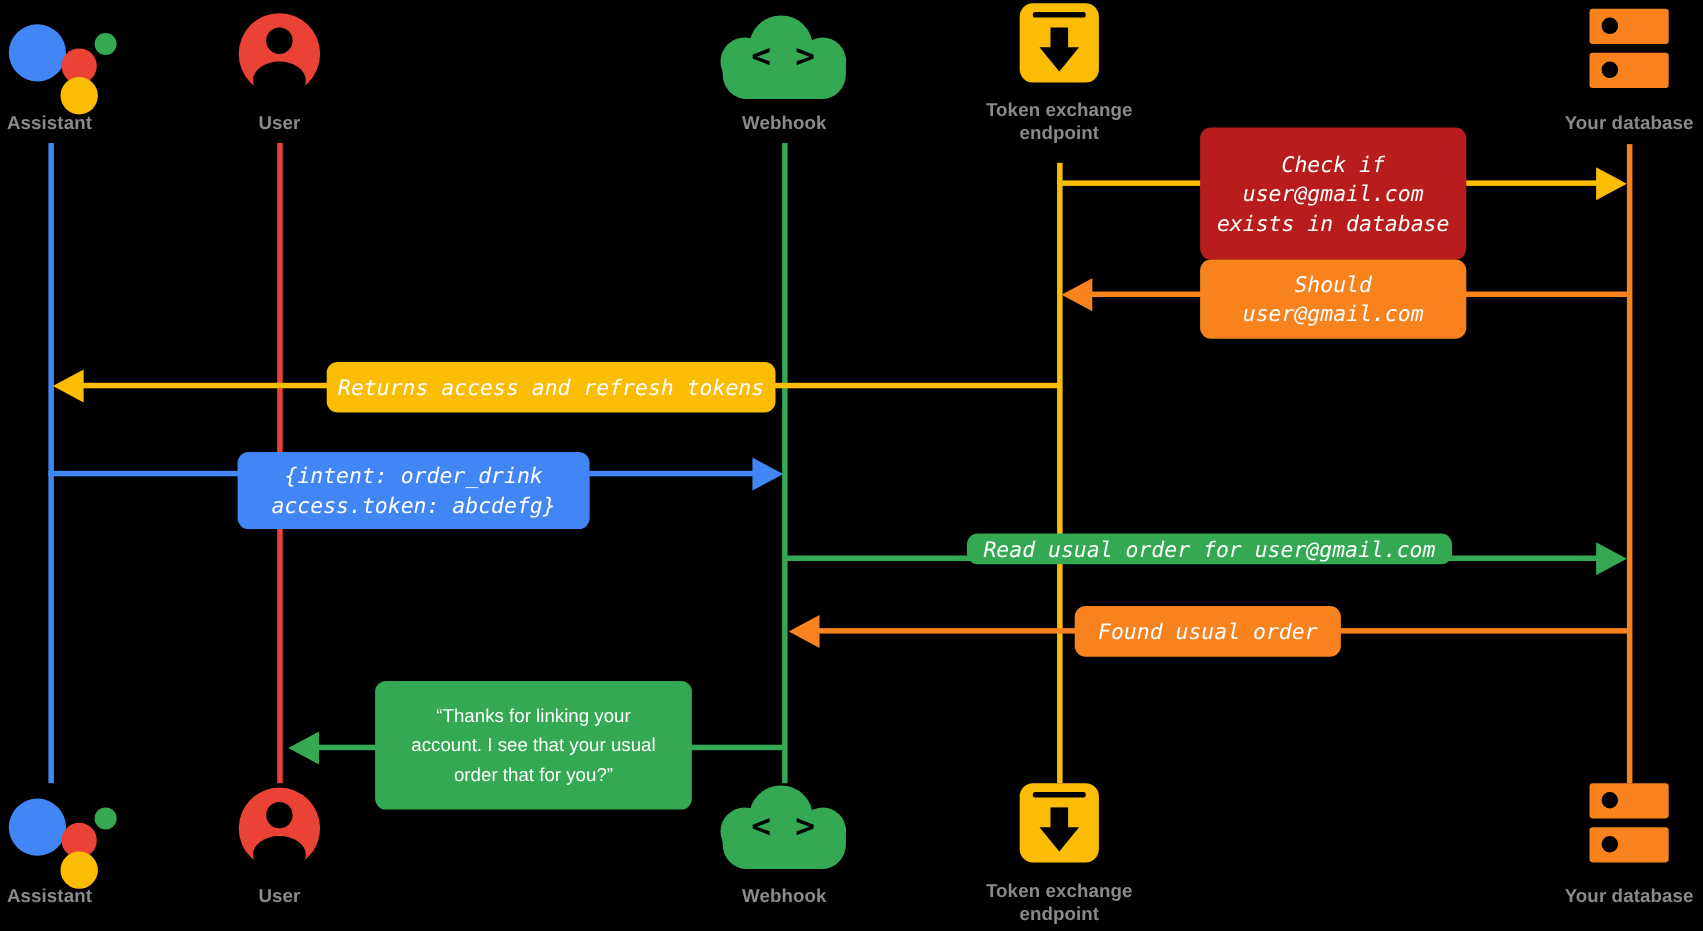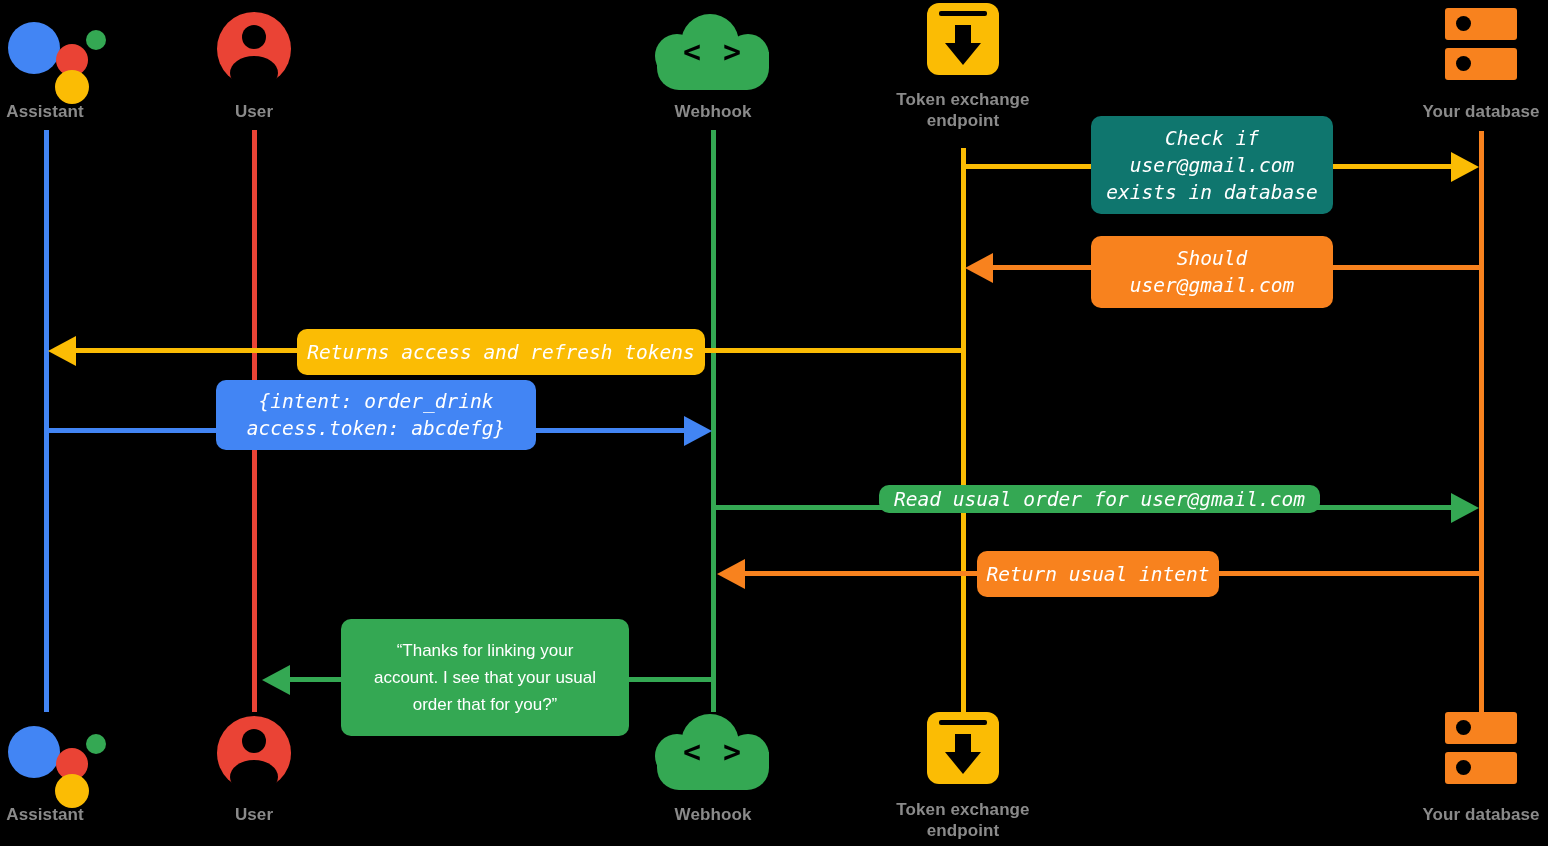--- a/index.html
+++ b/index.html
@@ -173,56 +173,56 @@
       <div class="bar top"></div>
         <div class="dot d1"></div>
       <div class="bar bot"></div>
         <div class="dot d2"></div>
     </div>
   </div>
   <div class="actor-label" style="left:1416px;top:804px;width:130px;">Your database</div>
 
   <div class="seg" style="left:961px;top:164px;width:498px;background:#FBBC04;"></div>
   <div class="arrow-head ah-right" style="left:1451px;top:152px;border-left:28px solid #FBBC04;"></div>
-  <div class="msg mono" style="left:1091px;top:116px;width:242px;height:98px;background:#0f766e;flex-direction:column;">
+  <div class="msg mono" style="left:1091px;top:116px;width:242px;height:120px;background:#b91c1c;flex-direction:column;">
     <div>Check if</div>
     <div>user@gmail.com</div>
     <div>exists in database</div>
   </div>
 
   <div class="seg" style="left:985px;top:265px;width:496px;background:#F8821E;"></div>
   <div class="arrow-head ah-left" style="left:965px;top:253px;border-right:28px solid #F8821E;"></div>
   <div class="msg mono" style="left:1091px;top:236px;width:242px;height:72px;background:#F8821E;flex-direction:column;">
     <div>Should</div>
     <div>user@gmail.com</div>
   </div>
 
   <div class="seg" style="left:66px;top:348px;width:898px;background:#FBBC04;"></div>
   <div class="arrow-head ah-left" style="left:48px;top:336px;border-right:28px solid #FBBC04;"></div>
   <div class="msg mono" style="left:297px;top:329px;width:408px;height:46px;background:#FBBC04;">
     <div>Returns access and refresh tokens</div>
   </div>
 
   <div class="seg" style="left:44px;top:428px;width:652px;background:#4285F4;"></div>
   <div class="arrow-head ah-right" style="left:684px;top:416px;border-left:28px solid #4285F4;"></div>
-  <div class="msg mono" style="left:216px;top:380px;width:320px;height:70px;background:#4285F4;flex-direction:column;">
+  <div class="msg mono" style="left:216px;top:411px;width:320px;height:70px;background:#4285F4;flex-direction:column;">
     <div>{intent: order_drink</div>
     <div>access.token: abcdefg}</div>
   </div>
 
   <div class="seg" style="left:713px;top:505px;width:746px;background:#34A853;"></div>
   <div class="arrow-head ah-right" style="left:1451px;top:493px;border-left:28px solid #34A853;"></div>
   <div class="msg mono" style="left:879px;top:485px;width:441px;height:28px;background:#34A853;">
     <div>Read usual order for user@gmail.com</div>
   </div>
 
   <div class="seg" style="left:737px;top:571px;width:744px;background:#F8821E;"></div>
   <div class="arrow-head ah-left" style="left:717px;top:559px;border-right:28px solid #F8821E;"></div>
   <div class="msg mono" style="left:977px;top:551px;width:242px;height:46px;background:#F8821E;">
-    <div>Return usual intent</div>
+    <div>Found usual order</div>
   </div>
 
   <div class="seg" style="left:290px;top:677px;width:425px;background:#34A853;"></div>
   <div class="arrow-head ah-left" style="left:262px;top:665px;border-right:28px solid #34A853;"></div>
   <div class="msg sans" style="left:341px;top:619px;width:288px;height:117px;background:#34A853;flex-direction:column;">
     <div>“Thanks for linking your</div>
     <div>account. I see that your usual</div>
     <div>order that for you?”</div>
   </div>
 

